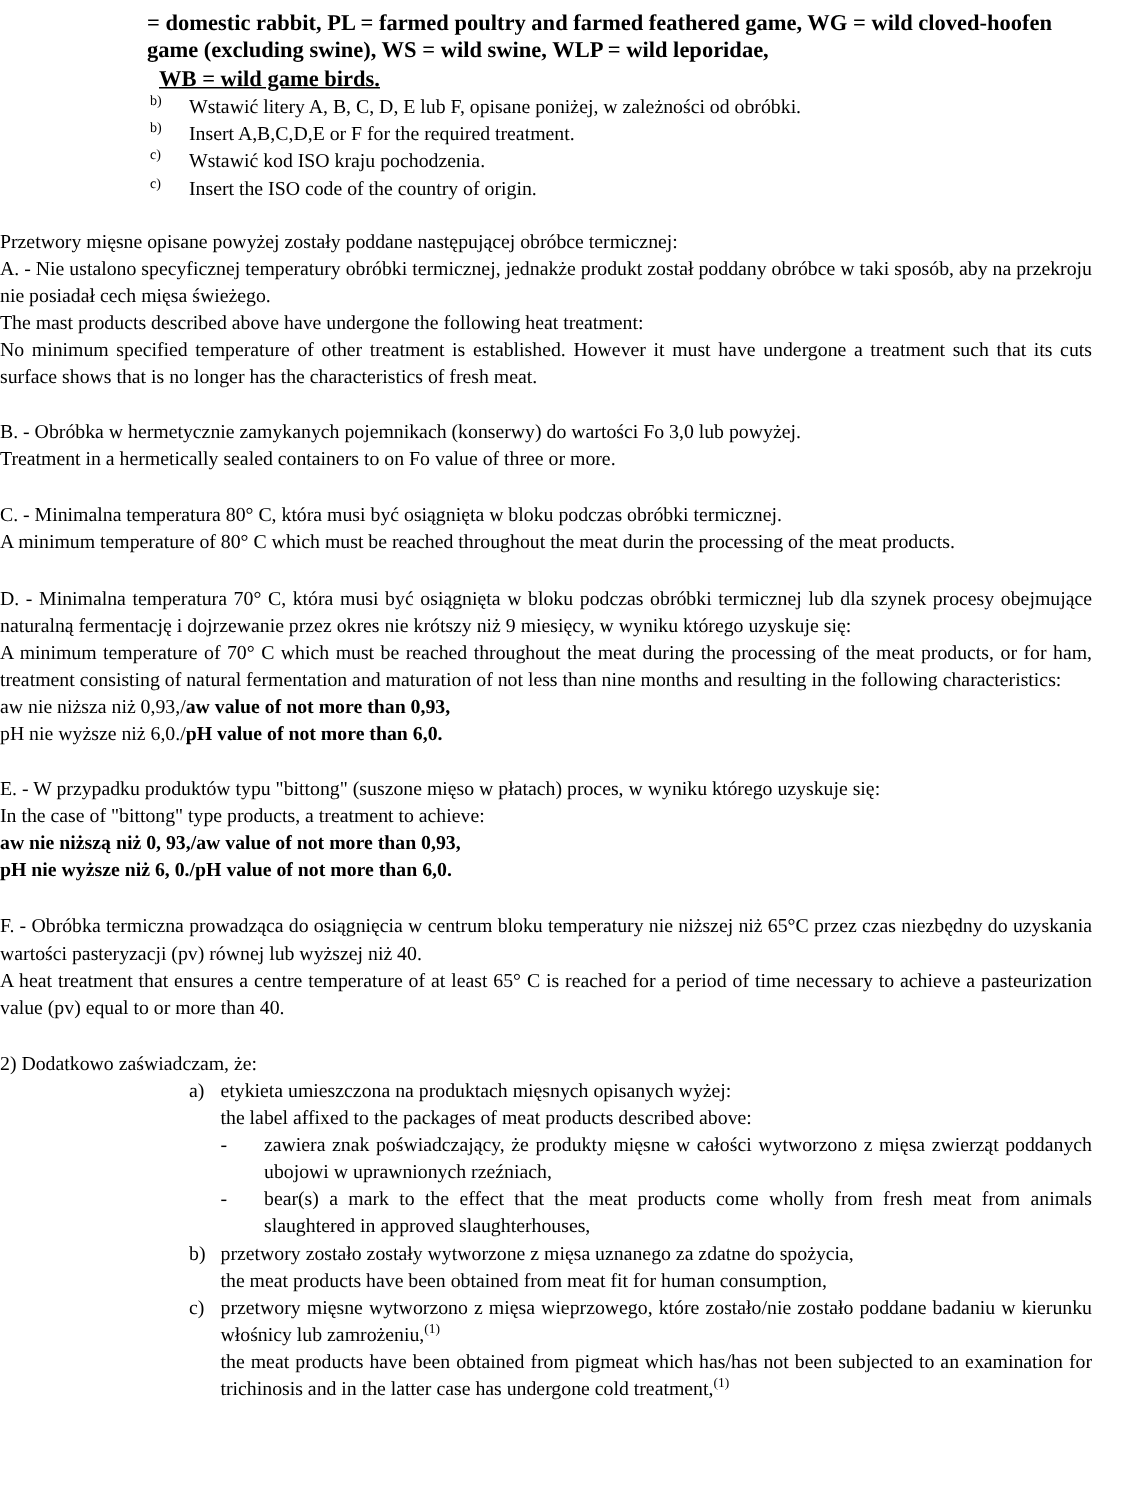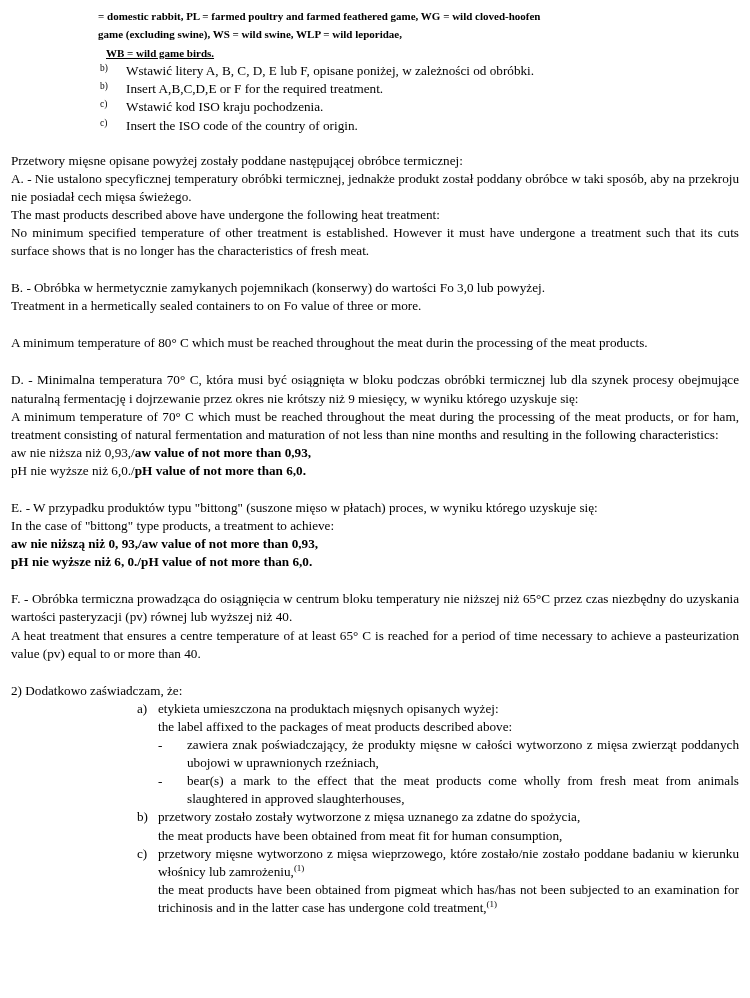--- a/index.html
+++ b/index.html
@@ -34,21 +34,21 @@
   .nojust { text-align: left; }
 
   
   .footnotes {
     padding-top: 7px;
   }
   .fn-cont {
     margin-left: 98px;
     width: 640px;
     font-weight: bold;
-    font-size: 11px;
+    font-size: 15px;
     line-height: 18.4px;
     text-align: left;
   }
   .fn-cont .ind {
     display: block;
     margin-left: 8px;
     text-decoration: underline;
   }
   .fn-row {
     display: flex;
@@ -63,21 +63,20 @@
     font-size: 9.4px;
     line-height: 13px;
     padding-top: 0px;
     vertical-align: super;
   }
   .fn-mark sup { font-size: 9.4px; }
   .fn-text { flex: 1 1 auto; }
 
   
   .body {
-    margin-left: 11px;
     width: 728px;
   }
   .para { margin: 0; }
   .gap-md { height: 17px; }
   .gap-lg { height: 19px; }
 
   
   .lvl-a {
     margin-left: 126px;
     width: 602px;
@@ -152,20 +151,21 @@
     <div class="blk en nojust para">The mast products described above have undergone the following heat treatment:</div>
     <div class="blk en para">No minimum specified temperature of other treatment is established. However it must have undergone a treatment such that its cuts surface shows that is no longer has the characteristics of fresh meat.</div>
 
     <div class="gap-lg"></div>
 
     <div class="blk pl nojust para">B. - Obróbka w hermetycznie zamykanych pojemnikach (konserwy) do wartości Fo 3,0 lub powyżej.</div>
     <div class="blk en nojust para">Treatment in a hermetically sealed containers to on Fo value of three or more.</div>
 
     <div class="gap-lg"></div>
 
+    <div class="blk pl nojust para">C. - Minimalna temperatura 80° C, która musi być osiągnięta w bloku podczas obróbki termicznej.</div>
     <div class="blk en para">A minimum temperature of 80° C which must be reached throughout the meat durin the processing of the meat products.</div>
 
     <div class="gap-lg"></div>
 
     <div class="blk pl para">D. - Minimalna temperatura 70° C, która musi być osiągnięta w bloku podczas obróbki termicznej lub dla szynek procesy obejmujące naturalną fermentację i dojrzewanie przez okres nie krótszy niż 9 miesięcy, w wyniku którego uzyskuje się:</div>
     <div class="blk en para">A minimum temperature of 70° C which must be reached throughout the meat during the processing of the meat products, or for ham, treatment consisting of natural fermentation and maturation of not less than nine months and resulting in the following characteristics:</div>
     <div class="blk nojust para"><span class="pl" style="font-weight:normal">aw nie niższa niż 0,93,/</span><span class="en" style="font-weight:bold">aw value of not more than 0,93,</span></div>
     <div class="blk nojust para"><span class="pl" style="font-weight:normal">pH nie wyższe niż 6,0./</span><span class="en" style="font-weight:bold">pH value of not more than 6,0.</span></div>
 
     <div class="gap-lg"></div>

